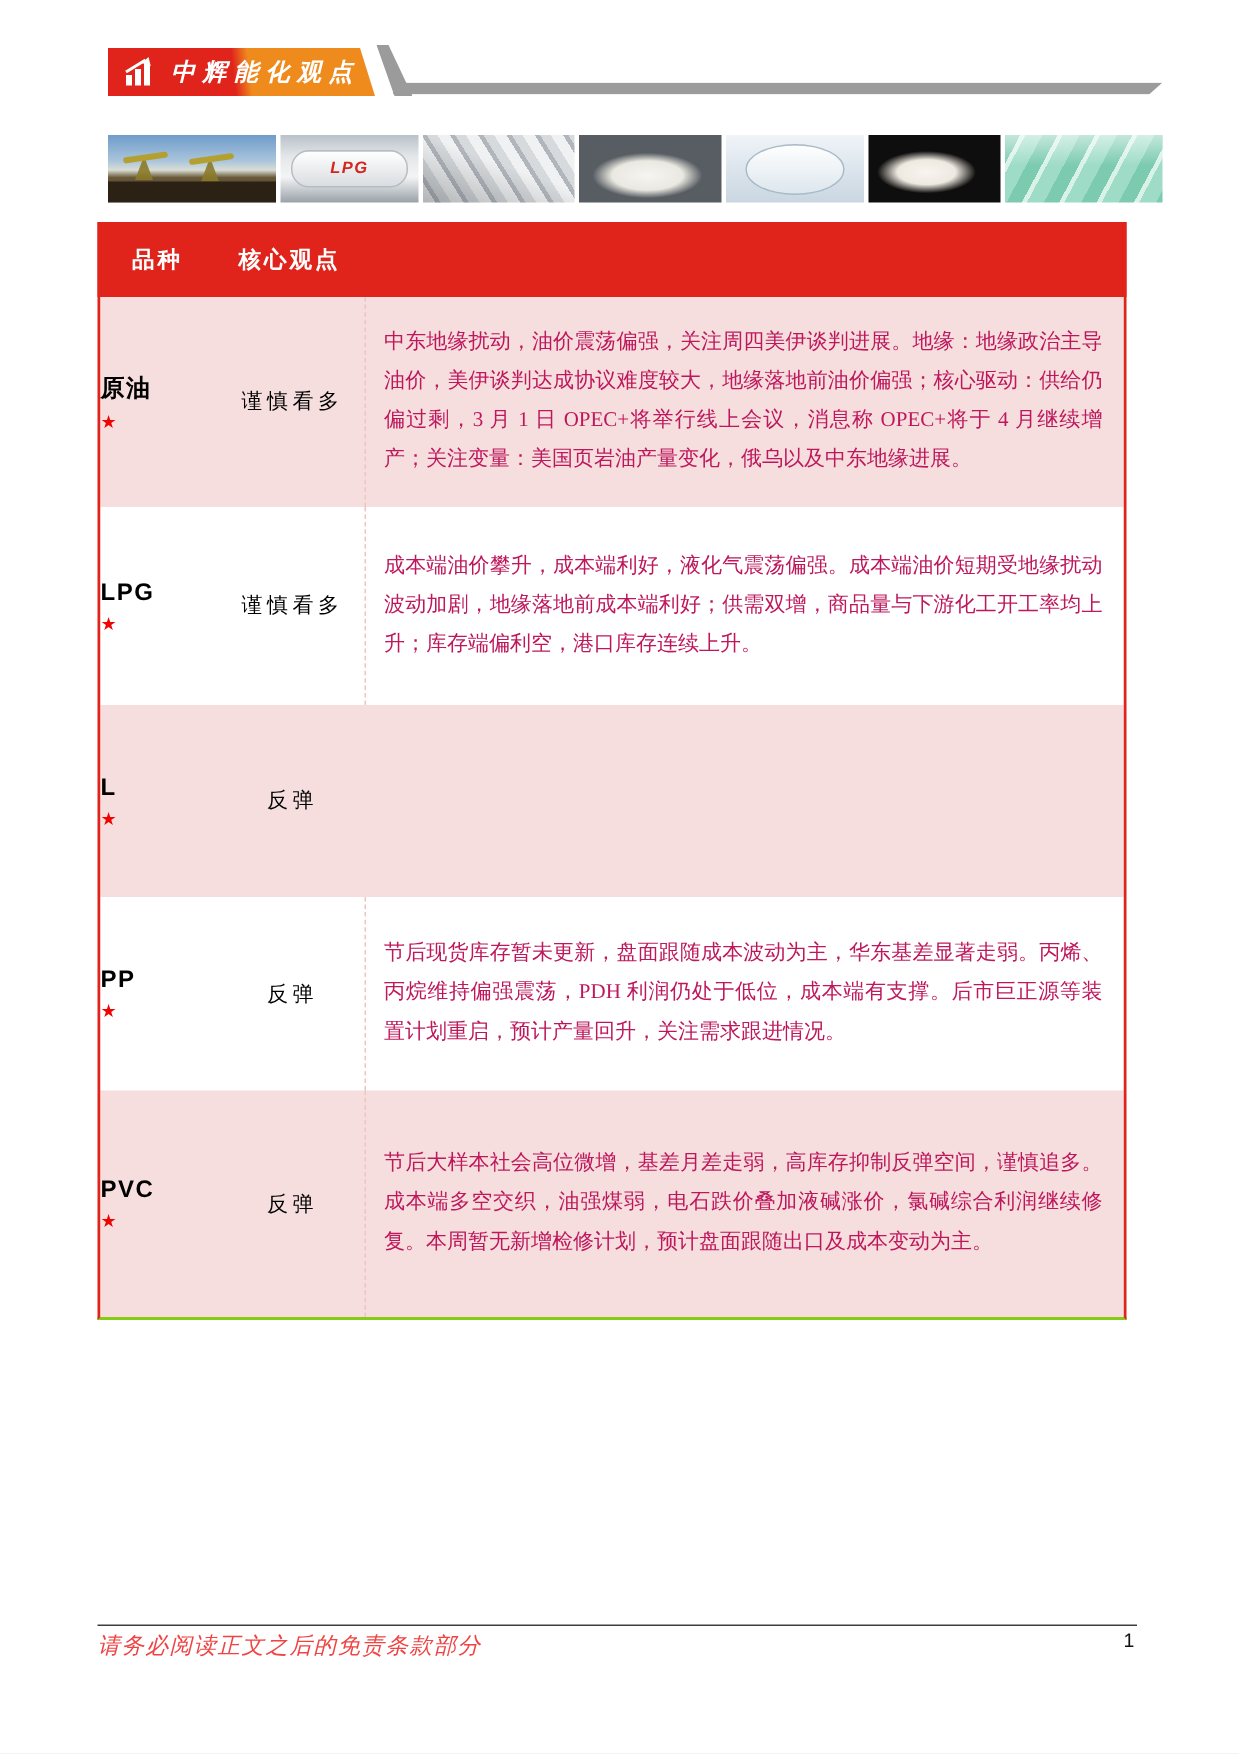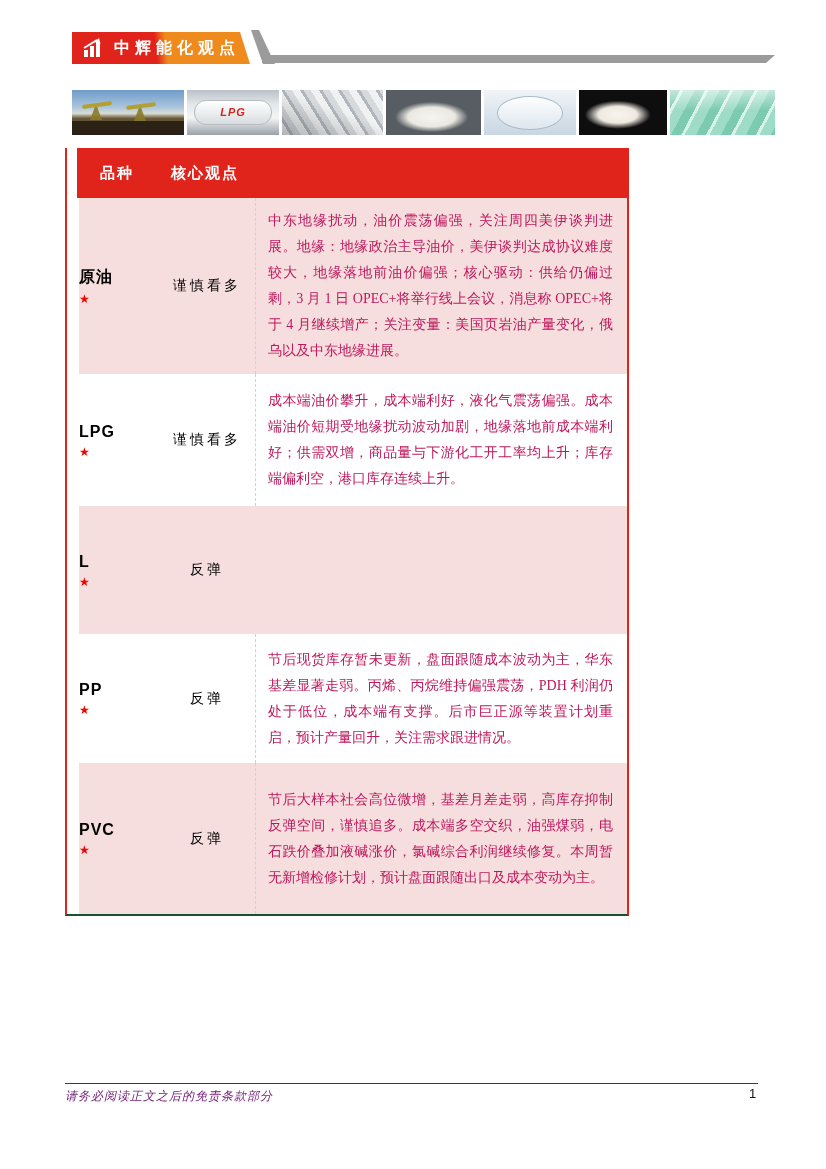--- a/index.html
+++ b/index.html
@@ -8,21 +8,21 @@
     position:relative; width:826px; height:1169px; background:#ffffff;
     margin:0 auto; overflow:hidden;
     font-family:"Liberation Sans","DejaVu Sans",sans-serif;
   }
 
   
   .banner {
     position:absolute; left:72px; top:32px; width:178px; height:32px;
     background:linear-gradient(83deg,#e0231b 0 47%,#ef8a1d 53% 100%);
     clip-path:polygon(0 0,168px 0,178px 100%,0 100%);
-    display:flex; align-items:center; padding-left:9px;
+    display:flex; align-items:center; padding-left:9px;font-style:italic;
   }
   .banner-title {
     color:#ffffff; font-weight:bold; font-size:16px; letter-spacing:5px;
     margin-left:9px; white-space:nowrap;
   }
   .slash {
     position:absolute; left:243px; top:30px; width:32px; height:34px;
     background:#9b9b9b;
     clip-path:polygon(8px 0,16px 0,32px 100%,20px 100%);
   }
@@ -65,24 +65,23 @@
     background-image:radial-gradient(ellipse 55% 46% at 44% 55%,#f8f5ef 0%,#eee9e0 40%,rgba(14,14,14,0) 68%);
   }
   .t-glass { width:105px;
     background:
       linear-gradient(180deg,rgba(255,255,255,.55),rgba(255,255,255,0) 45%),
       repeating-linear-gradient(118deg,#7ccbb0 0 9px,#d8f2e8 9px 12px,#9fdcc8 12px 22px);
   }
 
   
   .viewtable {
-    position:absolute; left:65px; top:148px; width:564px;
+    position:absolute; left:65px; top:148px; width:686px;
     border-left:2px solid #e0231b; border-right:2px solid #e0231b;
-    border-bottom:2px solid #14532d;
-    padding-left:12px;
+    border-bottom:2px solid #84cc16;
   }
   .thead {
     display:grid; grid-template-columns:80px 96px 1fr; height:50px;
     background:#e0231b; color:#fff; font-weight:bold; font-size:15px;
     margin:0 -2px; 
   }
   .thead .hcell { display:flex; align-items:center; justify-content:center; letter-spacing:2px; }
   .thead .hlogic { border-left:2px solid #ffffff; }
   .trow { display:grid; grid-template-columns:80px 96px 1fr; }
   .r0 { min-height:140px; } .r1 { min-height:132px; } .r2 { min-height:128px; }
@@ -102,21 +101,21 @@
   .lcell p {
     font-size:14px; line-height:1.86; color:#be185d; text-align:justify;
     font-family:"Liberation Serif","DejaVu Serif",serif;
   }
 
   
   .footline { position:absolute; left:65px; top:1083px; width:693px; border-top:1px solid #3c3c3c; }
   .disclaimer {
     position:absolute; left:65px; top:1088px;
     font-family:"Liberation Serif","DejaVu Serif",serif;
-    font-style:italic; font-size:12px; color:#701a75; letter-spacing:1px;
+    font-style:italic; font-size:15px; color:#ef4444; letter-spacing:1px;
   }
   .pageno { position:absolute; left:749px; top:1086px; font-size:13px; color:#111; }
 </style>
 </head>
 <body>
 
 <div class="page">
 
   <div class="banner">
     <svg width="24" height="20" viewBox="0 0 24 20">

